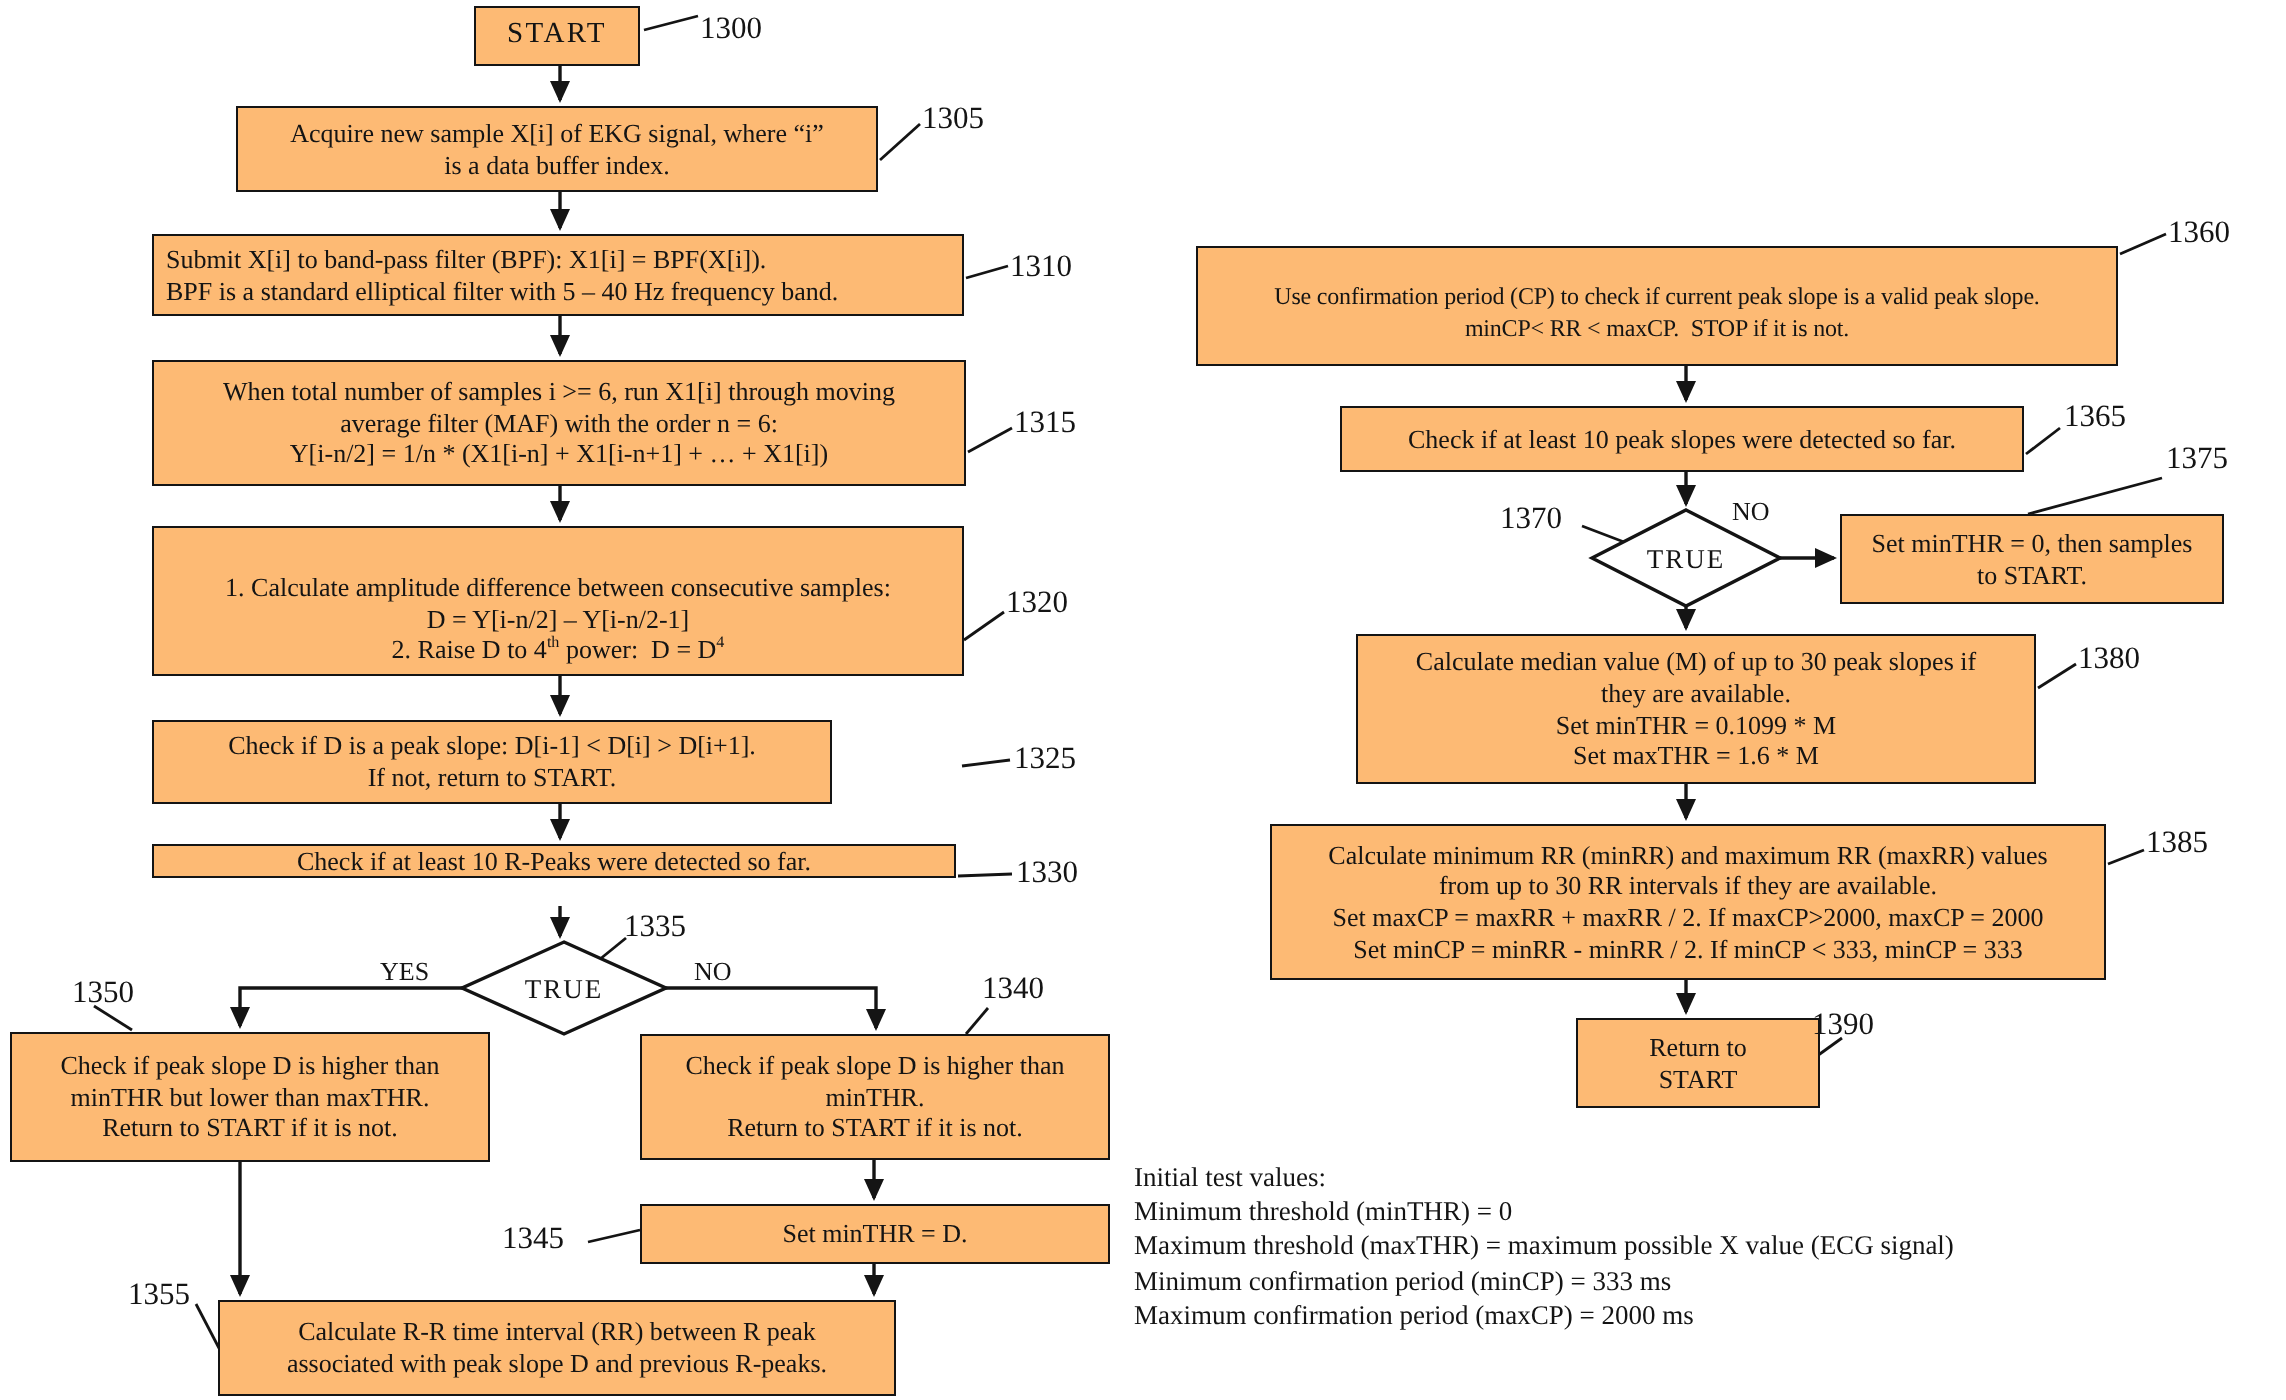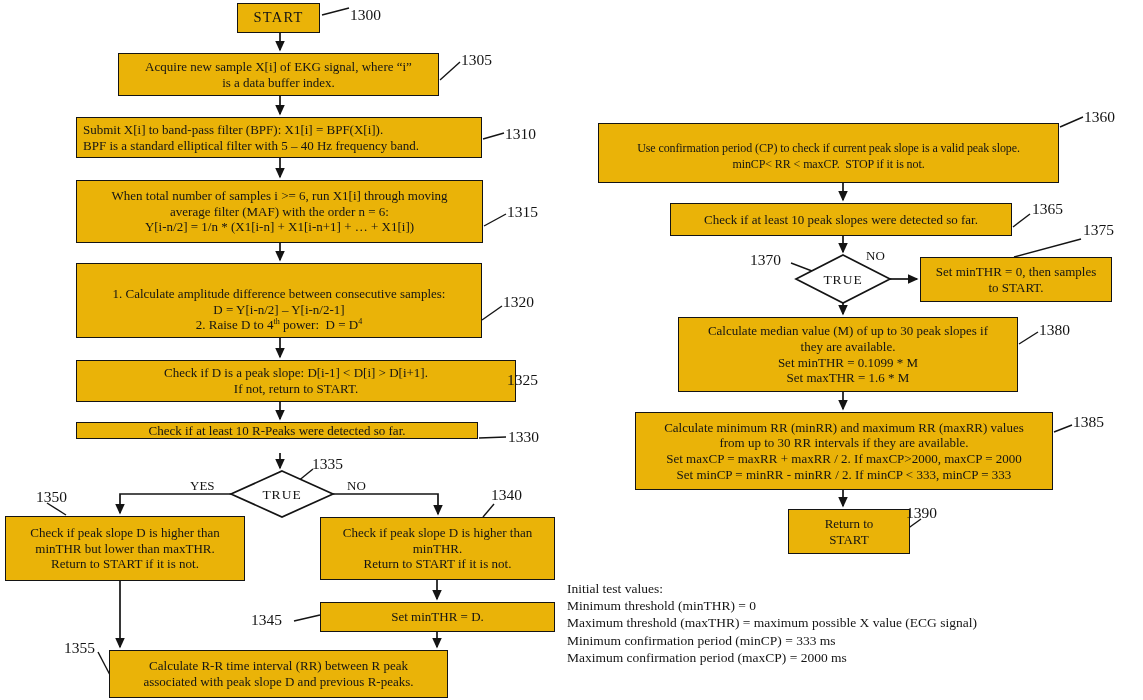--- a/index.html
+++ b/index.html
@@ -1,19 +1,19 @@
 <!DOCTYPE html>
 <html><head>
 <meta charset="utf-8">
 <style>
   html,body{margin:0;padding:0;background:#fff;}
   .stage{position:relative;width:1143px;height:700px;background:#fff;overflow:hidden;
          font-family:"Liberation Serif","DejaVu Serif",serif;color:#141414;}
   .wires{position:absolute;left:0;top:0;width:1143px;height:700px;}
-  .node{position:absolute;background:#eab308;border:1.7px solid #141414;box-sizing:border-box;
+  .node{position:absolute;background:#fdba74;border:1.7px solid #141414;box-sizing:border-box;
         display:flex;flex-direction:column;justify-content:center;align-items:center;
         text-align:center;font-size:13px;line-height:15.6px;}
   .node .ln{white-space:pre;}
   .node.left-align{align-items:flex-start;text-align:left;padding-left:6px;padding-right:4px;}
   .node.top-align{justify-content:flex-start;padding-top:22px;}
   .node.start-node{font-size:14.5px;letter-spacing:1.2px;}
   .node.small-font{font-size:12px;letter-spacing:-0.1px;padding-top:7px;}
   .ref{position:absolute;font-size:15.5px;white-space:nowrap;}
   .branch{position:absolute;font-size:13px;white-space:nowrap;}
   .dtext{position:absolute;text-align:center;font-size:13.5px;letter-spacing:1px;}
@@ -98,21 +98,21 @@
     <div class="ln">average filter (MAF) with the order n = 6:</div>
     <div class="ln">Y[i-n/2] = 1/n * (X1[i-n] + X1[i-n+1] + … + X1[i])</div>
   </div>
 
   <div class="node top-align" style="left:76px;top:263px;width:406px;height:75px;">
     <div class="ln">1. Calculate amplitude difference between consecutive samples:</div>
     <div class="ln">D = Y[i-n/2] – Y[i-n/2-1]</div>
     <div class="ln"><span>2. Raise D to 4</span><sup>th</sup><span> power:  D = D</span><sup>4</sup></div>
   </div>
 
-  <div class="node" style="left:76px;top:360px;width:440px;height:42px;">
+  <div class="node" style="left:76px;top:360px;width:340px;height:42px;">
     <div class="ln">Check if D is a peak slope: D[i-1] &lt; D[i] &gt; D[i+1].</div>
     <div class="ln">If not, return to START.</div>
   </div>
 
   <div class="node" style="left:76px;top:422px;width:402px;height:17px;">
     <div class="ln">Check if at least 10 R-Peaks were detected so far.</div>
   </div>
 
   <div class="dtext" style="left:232px;top:487px;width:100px;">TRUE</div>
   <div class="branch" style="left:190px;top:478px;">YES</div>

